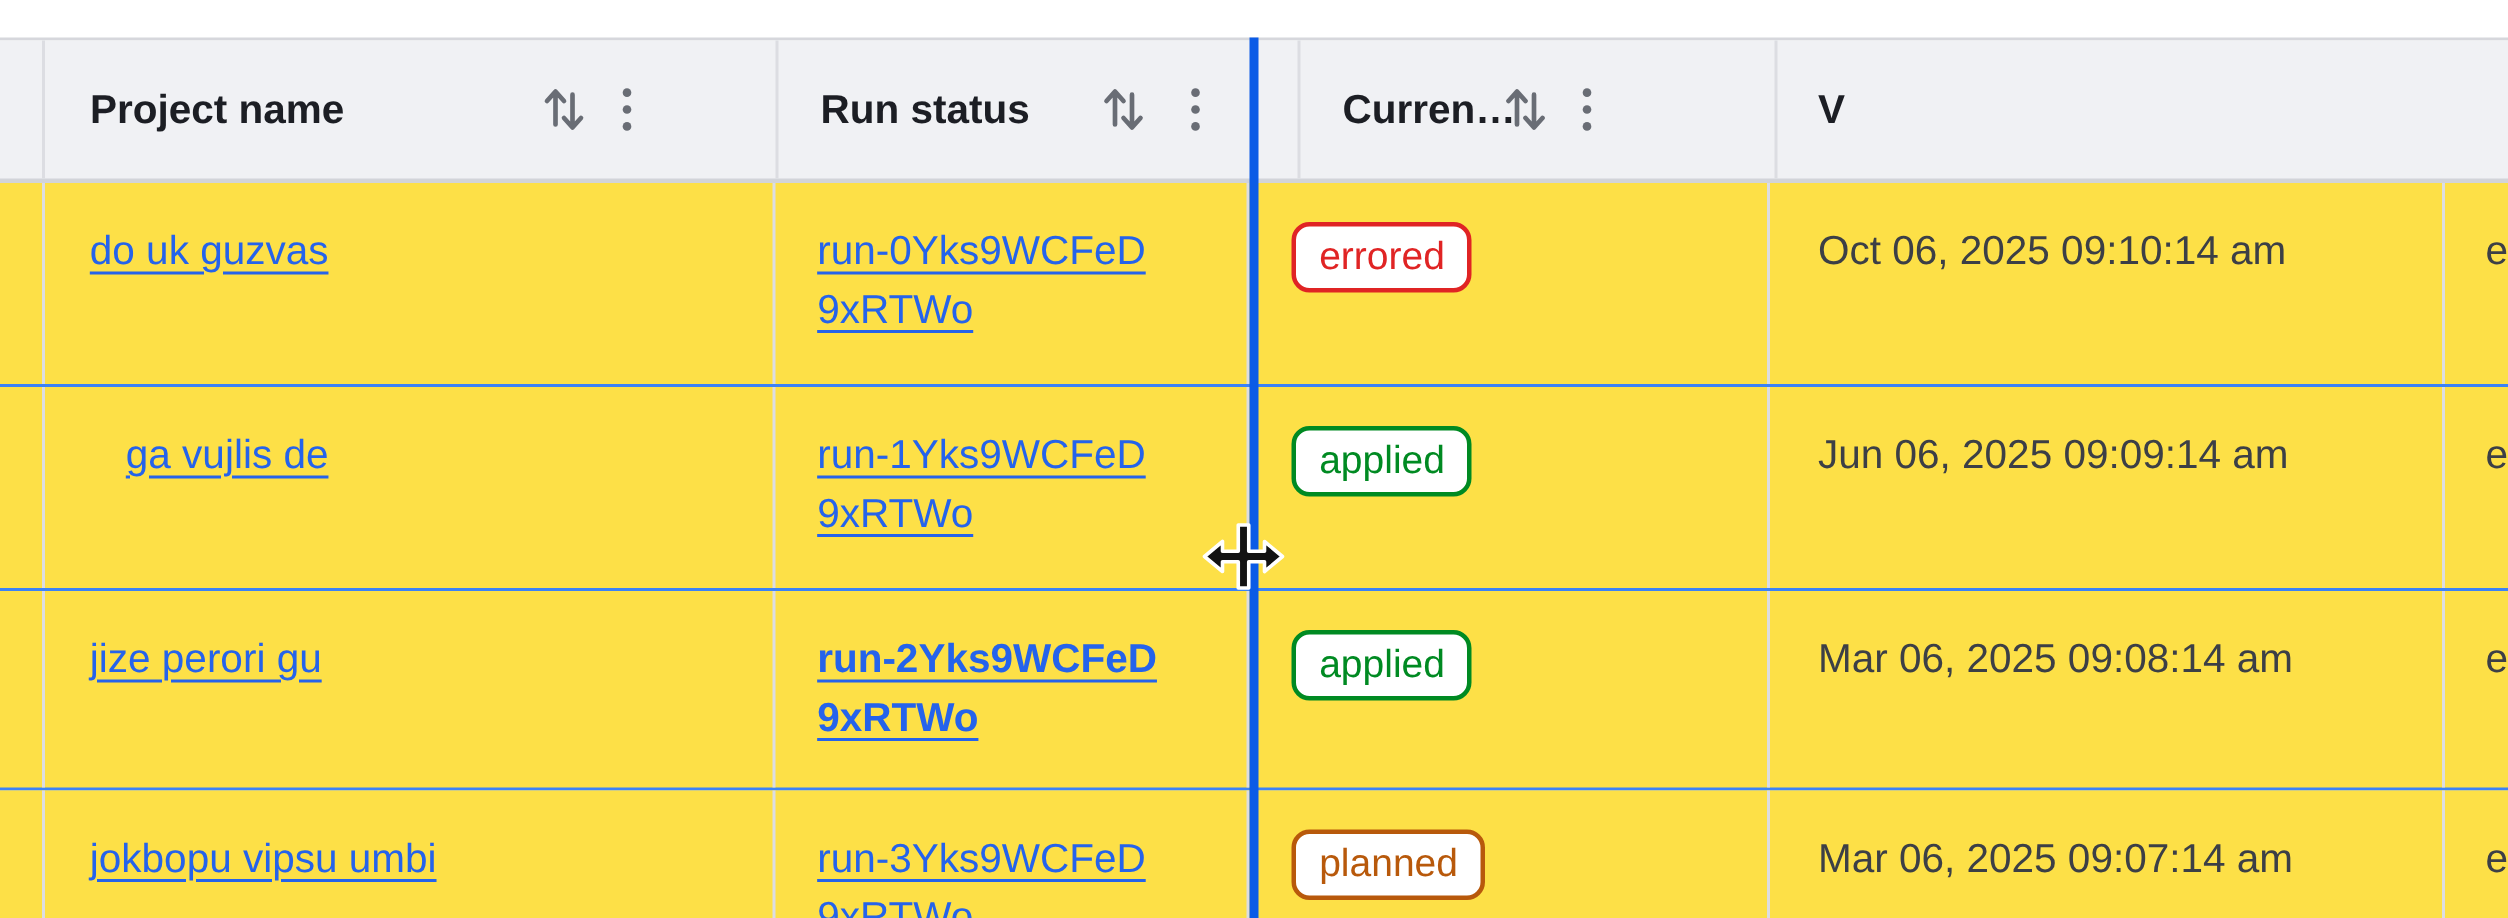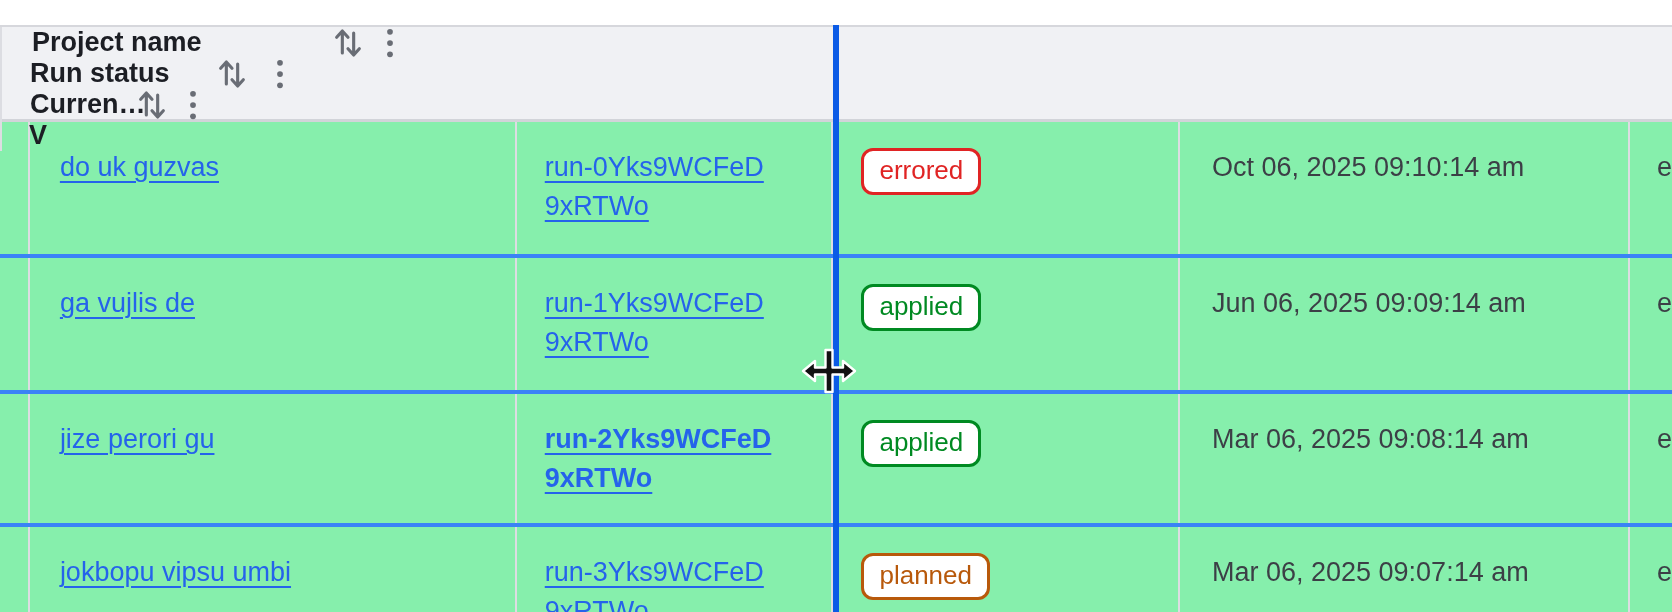--- a/index.html
+++ b/index.html
@@ -28,21 +28,21 @@
   .icon-btn { position:absolute; top:50%; transform:translateY(-50%); cursor:pointer; line-height:0; }
   .col-project .sort-btn { left:329px; }
   .col-project .kebab-btn { left:373px; }
   .col-currentrun .sort-btn { left:133px; }
   .col-currentrun .kebab-btn { left:176px; }
   .col-runstatus .sort-btn { left:213px; }
   .col-runstatus .kebab-btn { left:263px; }
   .col-applied .kebab-btn { left:364px; }
 
   
-  .tr { display:flex; border-bottom:4px solid #3b82f6; background:#86efac; }
+  .tr { display:flex; border-bottom:2px solid #3b82f6; background:#fde047; }
   .row-1, .row-2, .row-4 { height:136px; }
   .row-3 { height:133px; }
   .td { padding-top:26px; font-size:27px; line-height:39px; overflow:hidden; white-space:nowrap; }
   a.cell-link { color:#2563eb; text-decoration:underline; text-decoration-thickness:2px; text-underline-offset:5px; cursor:pointer; }
   .ts { color:#3c3f46; }
   .partial-txt { color:#3c3f46; }
 
   .status-badge {
     display:inline-block; background:#fff; border:3px solid currentColor;
     border-radius:12px; padding:3px 15px 5px 15px;
@@ -52,21 +52,21 @@
   
   .resize-line { position:absolute; left:833px; top:25px; width:6px; height:587px; background:#0b5be6; z-index:5; }
   .resize-cursor { position:absolute; left:801px; top:348px; z-index:6; line-height:0; }
 </style>
 </head>
 <body>
 
 <div class="screen">
   <div class="table">
 
-    <div class="thead" style="background: rgb(240, 241, 244); flex-direction: column;">
+    <div class="thead" style="background: rgb(240, 241, 244);">
       <div class="th c1"></div>
 
       <div class="th c2 col-project">
         <span class="th-label">Project name</span>
         <span class="icon-btn sort-btn">
           <svg width="34" height="40" viewBox="0 0 24 28" fill="none" stroke="#696d75" stroke-width="2.2" stroke-linecap="round" stroke-linejoin="round">
               <path d="M8 21 V6 M4 10 L8 5.5 L12 10"></path>
               <path d="M16 7 V22 M12 18 L16 22.5 L20 18"></path>
             </svg>
         </span>
@@ -140,21 +140,21 @@
         <span class="ts">Oct 06, 2025 09:10:14 am</span>
       </div>
       <div class="td c6">
         <span class="partial-txt">e</span>
       </div>
     </div>
 
     <div class="tr row-2">
       <div class="td c1"></div>
       <div class="td c2">
-        <a class="cell-link" style="color: rgb(37, 99, 235);">ga vujlis de</a>
+        <a class="cell-link" style="color: rgb(37, 99, 235); margin-left: 24px;">ga vujlis de</a>
       </div>
       <div class="td c3">
         <a class="cell-link" style="color: rgb(37, 99, 235);"><span>run-1Yks9WCFeD</span><br><span>9xRTWo</span></a>
       </div>
       <div class="td c4">
         <span class="status-badge" style="color: rgb(0, 138, 34); border-color: rgb(0, 138, 34);">applied</span>
       </div>
       <div class="td c5">
         <span class="ts">Jun 06, 2025 09:09:14 am</span>
       </div>

